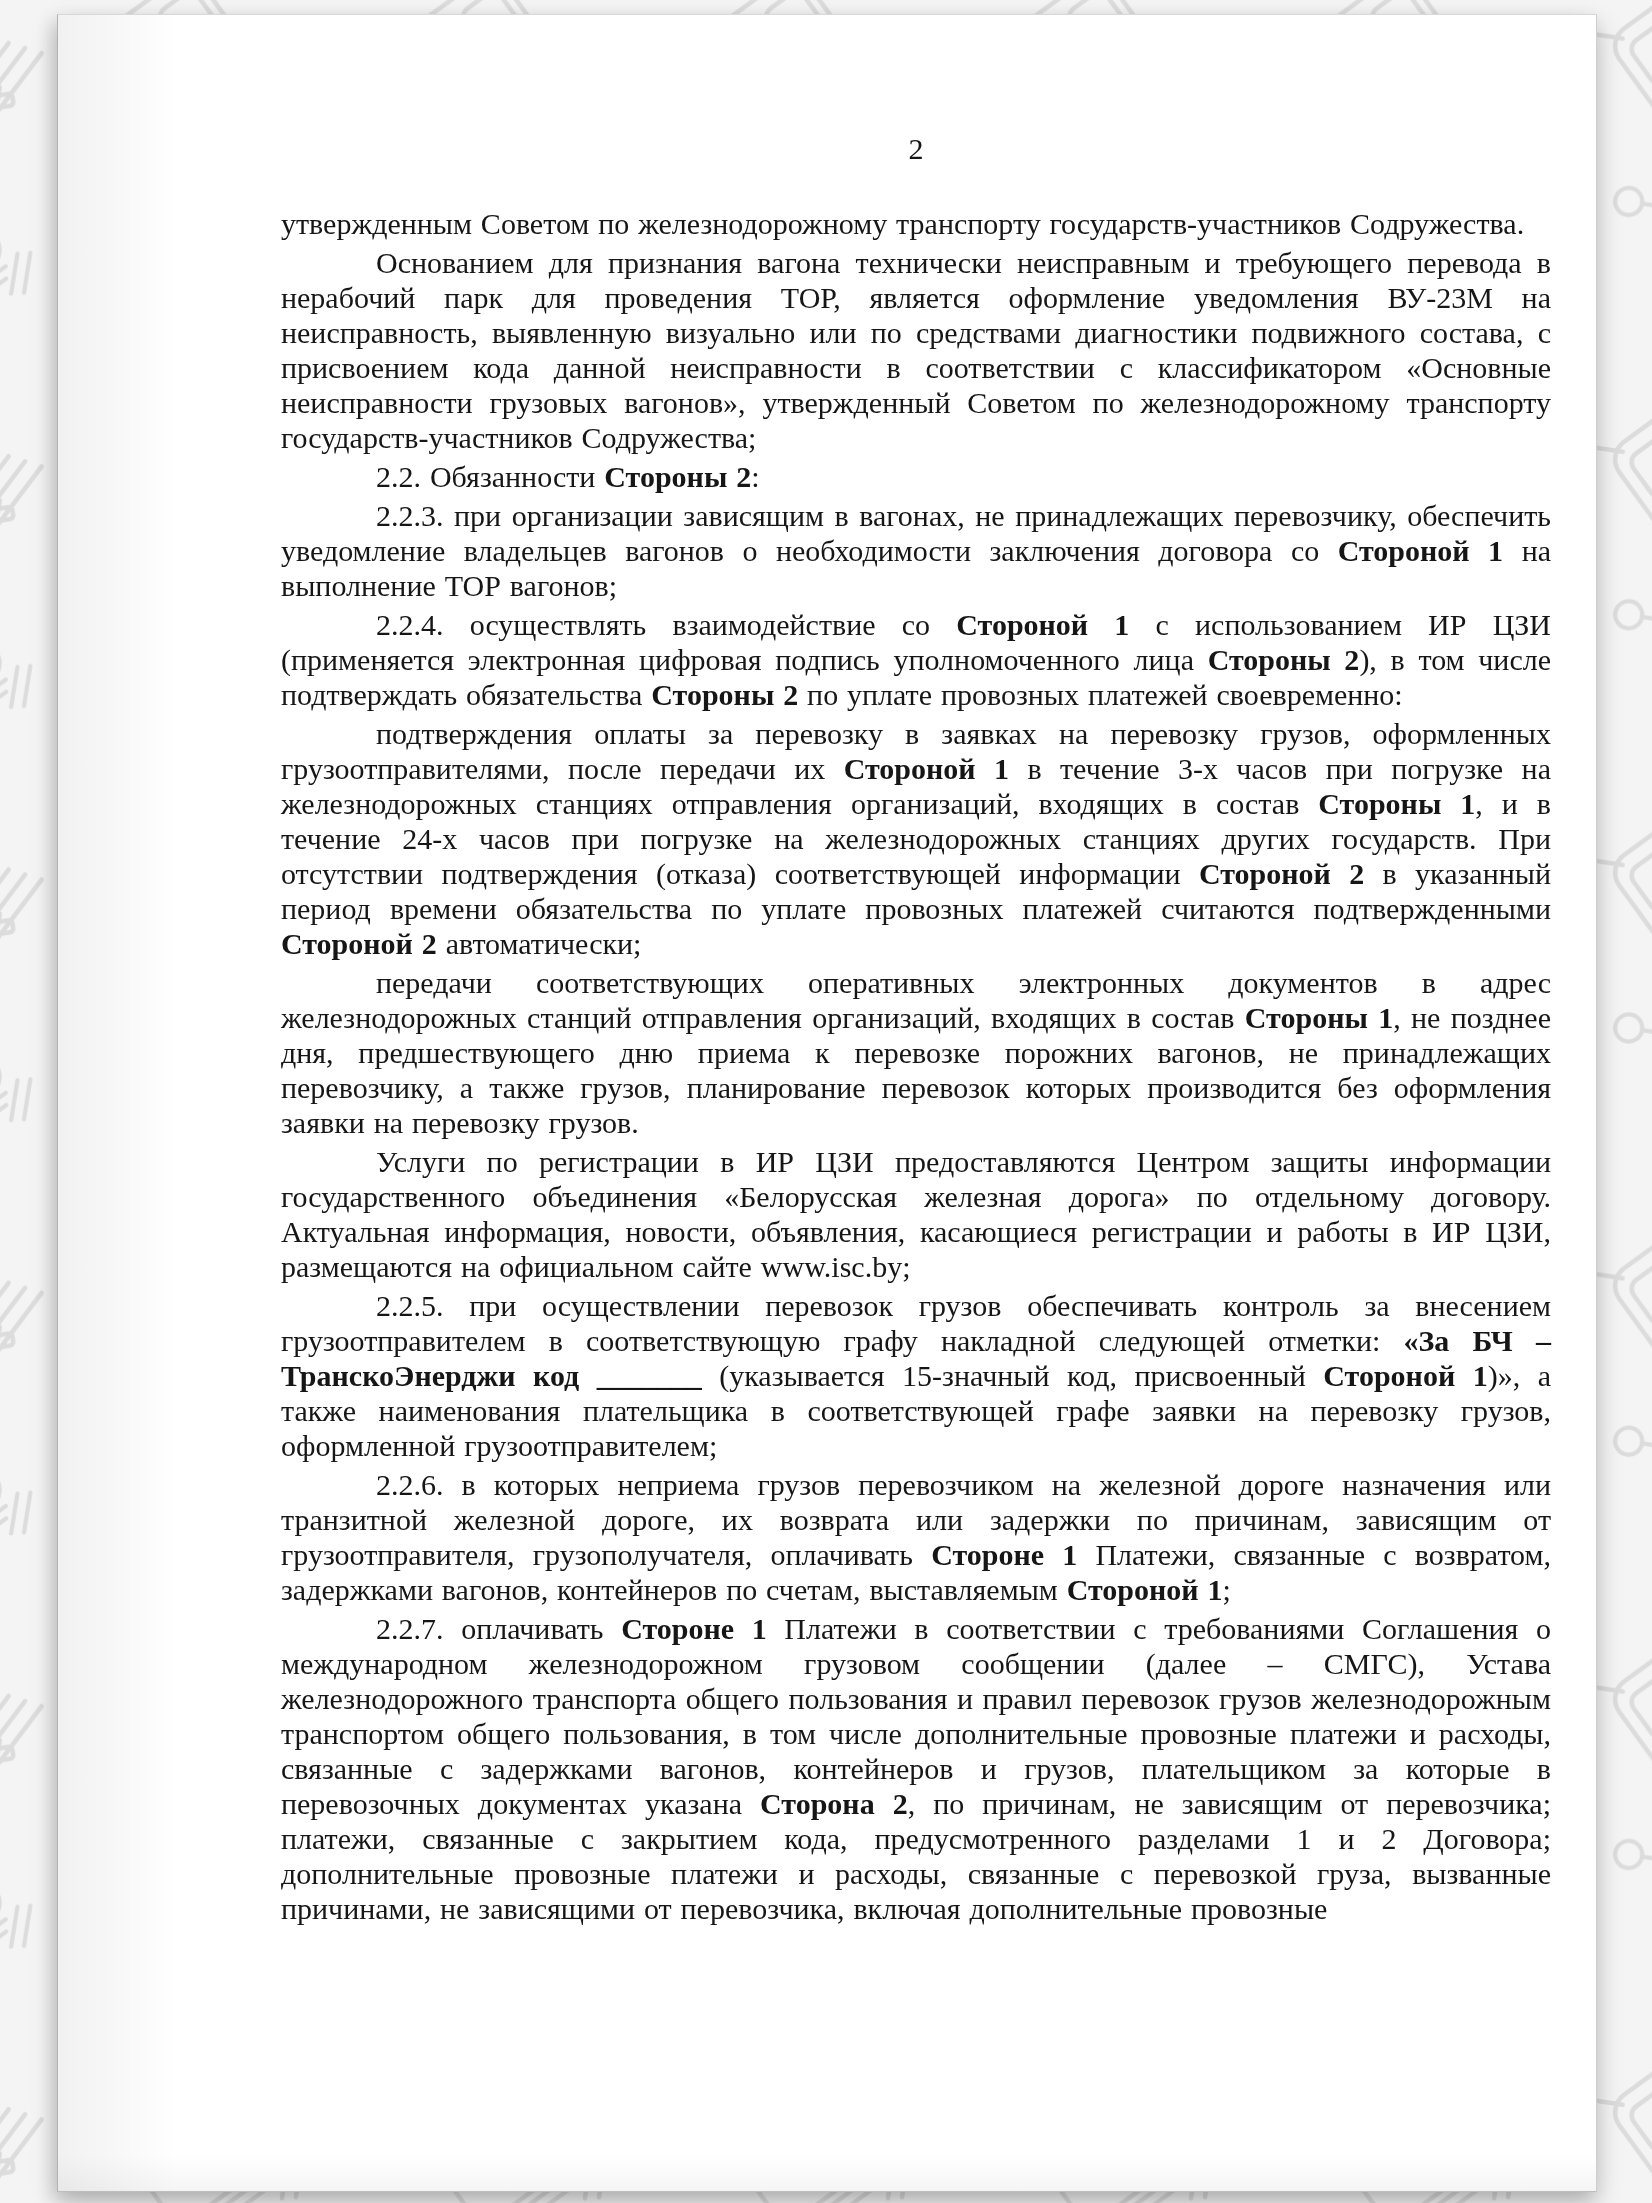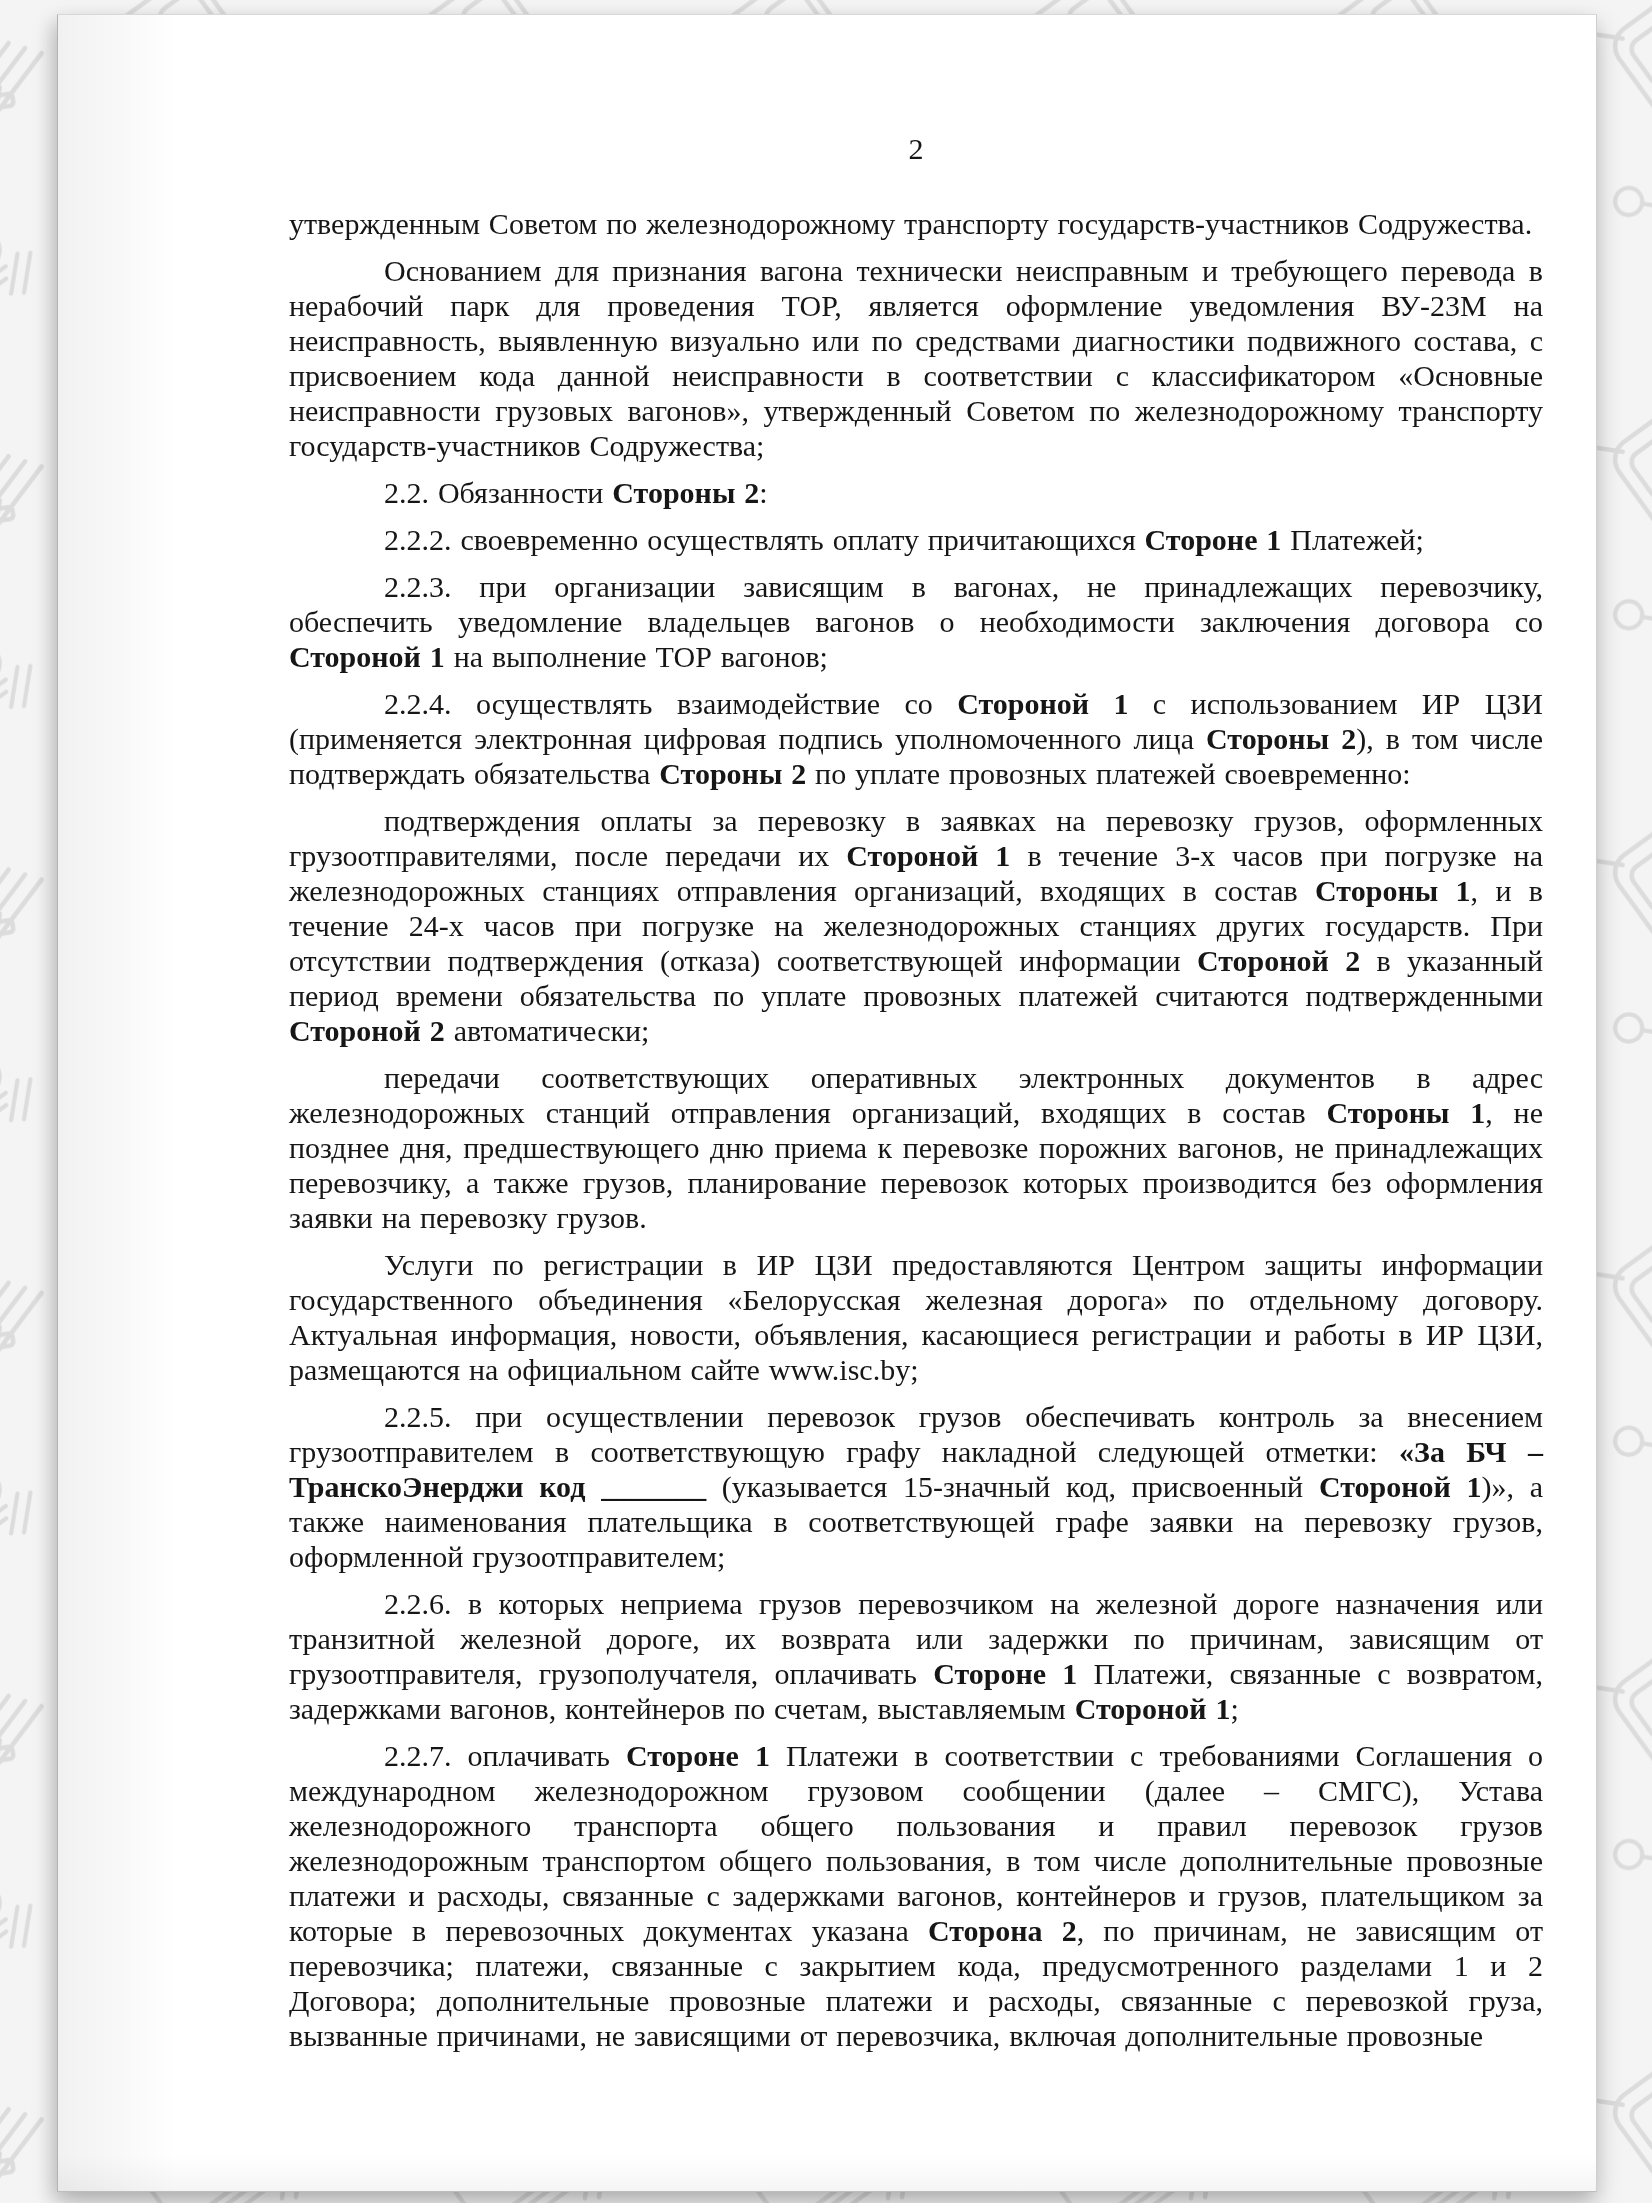--- a/index.html
+++ b/index.html
@@ -66,21 +66,21 @@
     font-size: 30px;
     line-height: 35px;
     color: #161616;
     text-align: justify;
   }
   .pagenum {
     text-align: center;
     margin: 0 0 40px 0;
   }
   .content p {
-    margin: 12px;
+    margin: 4px;
     text-indent: 95px;
     word-spacing: 1.4px;
   }
   .content p.noindent {
     text-indent: 0;
   }
   .content b {
     font-weight: bold;
   }
 </style>
@@ -124,21 +124,20 @@
     <rect width="1800" height="2400" fill="url(#wmpat)"></rect>
   </svg>
 
   <div class="sheet">
     <div class="content">
       <div class="pagenum">2</div>
       <div id="paragraphs">
           <p class="noindent"><span>утвержденным Советом по железнодорожному транспорту государств-участников Содружества.</span></p>
           <p><span>Основанием для признания вагона технически неисправным и требующего перевода в нерабочий парк для проведения ТОР, является оформление уведомления ВУ-23М на неисправность, выявленную визуально или по средствами диагностики подвижного состава, с присвоением кода данной неисправности в соответствии с классификатором «Основные неисправности грузовых вагонов», утвержденный Советом по железнодорожному транспорту государств-участников Содружества;</span></p>
           <p><span>2.2. Обязанности </span><b>Стороны 2</b><span>:</span></p>
-          <p><span>2.2.2. своевременно осуществлять оплату причитающихся </span><b>Стороне 1</b><span> Платежей;</span></p>
           <p><span>2.2.3. при организации зависящим в вагонах, не принадлежащих перевозчику, обеспечить уведомление владельцев вагонов о необходимости заключения договора со </span><b>Стороной 1</b><span> на выполнение ТОР вагонов;</span></p>
           <p><span>2.2.4. осуществлять взаимодействие со </span><b>Стороной 1</b><span> с использованием ИР ЦЗИ (применяется электронная цифровая подпись уполномоченного лица </span><b>Стороны 2</b><span>), в том числе подтверждать обязательства </span><b>Стороны 2</b><span> по уплате провозных платежей своевременно:</span></p>
           <p><span>подтверждения оплаты за перевозку в заявках на перевозку грузов, оформленных грузоотправителями, после передачи их </span><b>Стороной 1</b><span> в течение 3-х часов при погрузке на железнодорожных станциях отправления организаций, входящих в состав </span><b>Стороны 1</b><span>, и в течение 24-х часов при погрузке на железнодорожных станциях других государств. При отсутствии подтверждения (отказа) соответствующей информации </span><b>Стороной 2</b><span> в указанный период времени обязательства по уплате провозных платежей считаются подтвержденными </span><b>Стороной 2</b><span> автоматически;</span></p>
           <p><span>передачи соответствующих оперативных электронных документов в адрес железнодорожных станций отправления организаций, входящих в состав </span><b>Стороны 1</b><span>, не позднее дня, предшествующего дню приема к перевозке порожних вагонов, не принадлежащих перевозчику, а также грузов, планирование перевозок которых производится без оформления заявки на перевозку грузов.</span></p>
           <p><span>Услуги по регистрации в ИР ЦЗИ предоставляются Центром защиты информации государственного объединения «Белорусская железная дорога» по отдельному договору. Актуальная информация, новости, объявления, касающиеся регистрации и работы в ИР ЦЗИ, размещаются на официальном сайте www.isc.by;</span></p>
           <p><span>2.2.5. при осуществлении перевозок грузов обеспечивать контроль за внесением грузоотправителем в соответствующую графу накладной следующей отметки: </span><b>«За БЧ – ТранскоЭнерджи код _______</b><span> (указывается 15-значный код, присвоенный </span><b>Стороной 1</b><span>)», а также наименования плательщика в соответствующей графе заявки на перевозку грузов, оформленной грузоотправителем;</span></p>
           <p><span>2.2.6. в которых неприема грузов перевозчиком на железной дороге назначения или транзитной железной дороге, их возврата или задержки по причинам, зависящим от грузоотправителя, грузополучателя, оплачивать </span><b>Стороне 1</b><span> Платежи, связанные с возвратом, задержками вагонов, контейнеров по счетам, выставляемым </span><b>Стороной 1</b><span>;</span></p>
           <p><span>2.2.7. оплачивать </span><b>Стороне 1</b><span> Платежи в соответствии с требованиями Соглашения о международном железнодорожном грузовом сообщении (далее – СМГС), Устава железнодорожного транспорта общего пользования и правил перевозок грузов железнодорожным транспортом общего пользования, в том числе дополнительные провозные платежи и расходы, связанные с задержками вагонов, контейнеров и грузов, плательщиком за которые в перевозочных документах указана </span><b>Сторона 2</b><span>, по причинам, не зависящим от перевозчика; платежи, связанные с закрытием кода, предусмотренного разделами 1 и 2 Договора; дополнительные провозные платежи и расходы, связанные с перевозкой груза, вызванные причинами, не зависящими от перевозчика, включая дополнительные провозные</span></p>
         </div>
     </div>

